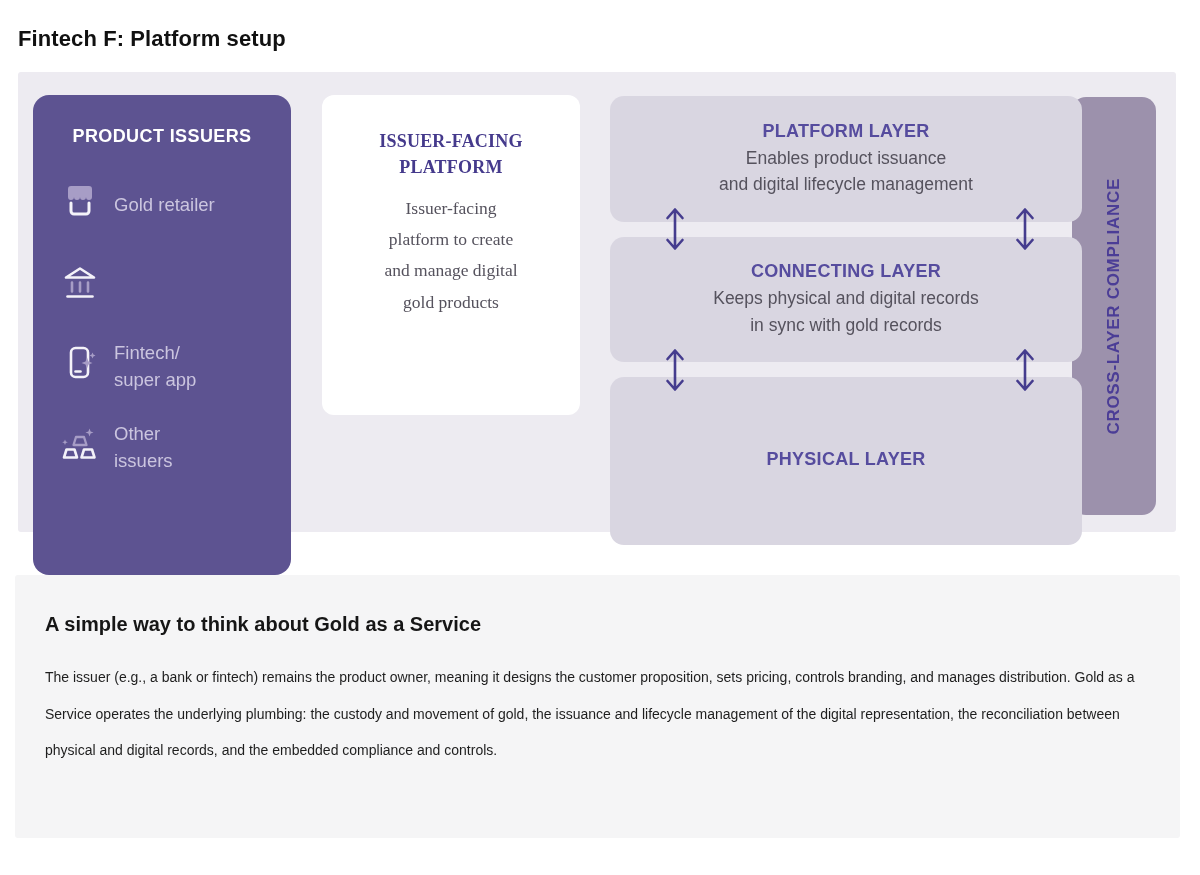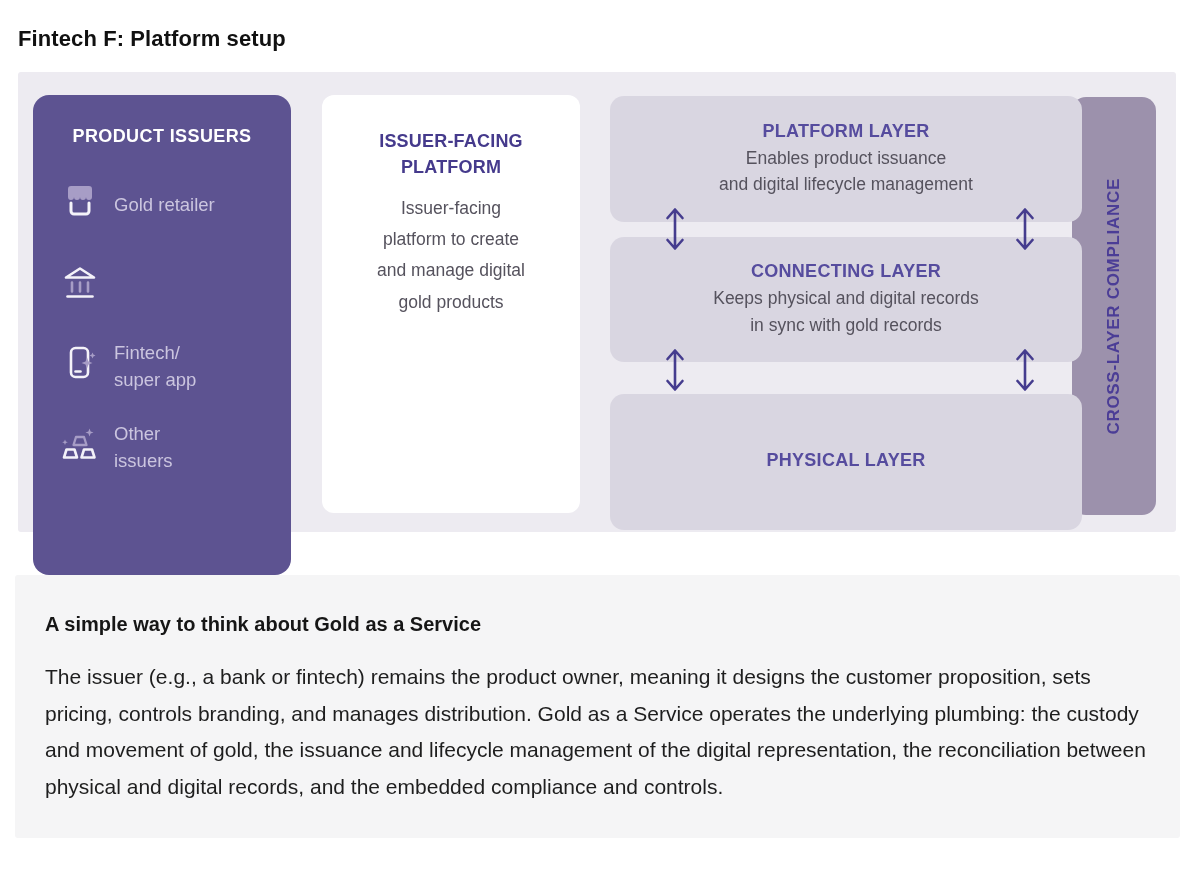--- a/index.html
+++ b/index.html
@@ -11,46 +11,46 @@
 
   
   .issuers-box { position:absolute; left:15px; top:23px; width:258px; height:480px; background:#5d5391; border-radius:16px; }
   .issuers-heading { text-align:center; padding-top:31px; font-size:18px; font-weight:700; color:#ffffff; letter-spacing:0.4px; }
   .issuer-items { padding:30px 0 0 26px; }
   .issuer-item { display:flex; align-items:center; gap:13px; height:54px; margin-bottom:27px; }
   .issuer-item svg { flex:0 0 auto; }
   .issuer-label { font-size:18.5px; line-height:27px; color:#cbc5df; white-space:pre-line; }
 
   
-  .platform-box { position:absolute; left:304px; top:23px; width:258px; height:418px; background:#ffffff; border-radius:12px; text-align:center; }
+  .platform-box { position:absolute; left:304px; top:23px; width:258px; height:320px; background:#ffffff; border-radius:12px; text-align:center;font-family:Liberation Serif, serif; }
   .platform-heading { margin:33px 38px 0; font-size:18px; font-weight:700; color:#453a8c; line-height:1.45; letter-spacing:0.2px; }
   .platform-body { margin:13px 26px 0; font-size:17.5px; color:#55525d; line-height:1.78; white-space:pre-line; }
 
   
   .compliance-bar { position:absolute; left:1054px; top:25px; width:84px; height:418px; background:#9c91ac; border-radius:14px; display:flex; align-items:center; justify-content:center; z-index:1; }
   .compliance-label { writing-mode:vertical-rl; transform:rotate(180deg); font-size:17px; font-weight:700; color:#4b3d96; letter-spacing:0.7px; white-space:nowrap; }
 
   
   .layer-box { position:absolute; left:592px; width:472px; background:#d9d6e1; border-radius:14px; display:flex; flex-direction:column; justify-content:center; text-align:center; z-index:2; }
   .layer-digital    { top:24px;  height:126px; }
   .layer-connecting { top:165px; height:125px; }
-  .layer-physical   { top:322px; height:136px; }
+  .layer-physical   { top:305px; height:168px; }
   .layer-heading { font-size:18px; font-weight:700; color:#564c9e; letter-spacing:0.3px; margin-bottom:3px; }
   .layer-body { font-size:17.5px; color:#55525d; line-height:1.5; white-space:pre-line; }
 
   .arrow { position:absolute; z-index:3; width:24px; height:48px; }
   .arrow-1l { left:645px; top:133px; }
   .arrow-1r { left:995px; top:133px; }
   .arrow-2l { left:645px; top:274px; }
   .arrow-2r { left:995px; top:274px; }
 
   
   .note-section { position:absolute; left:15px; top:575px; width:1165px; height:263px; background:#f5f5f6; border-radius:3px; }
   .note-heading { margin:38px 30px 0; font-size:20px; font-weight:700; color:#161616; }
-  .note-body { margin:23px 30px 0; font-size:21px; line-height:36.5px; color:#1e1e1e; }
+  .note-body { margin:23px 30px 0; font-size:14px; line-height:36.5px; color:#1e1e1e; }
 </style>
 </head>
 <body>
 
 <div class="page-title">Fintech F: Platform setup</div>
 
 <div class="diagram">
 
   <div class="issuers-box">
     <div class="issuers-heading">PRODUCT ISSUERS</div>

